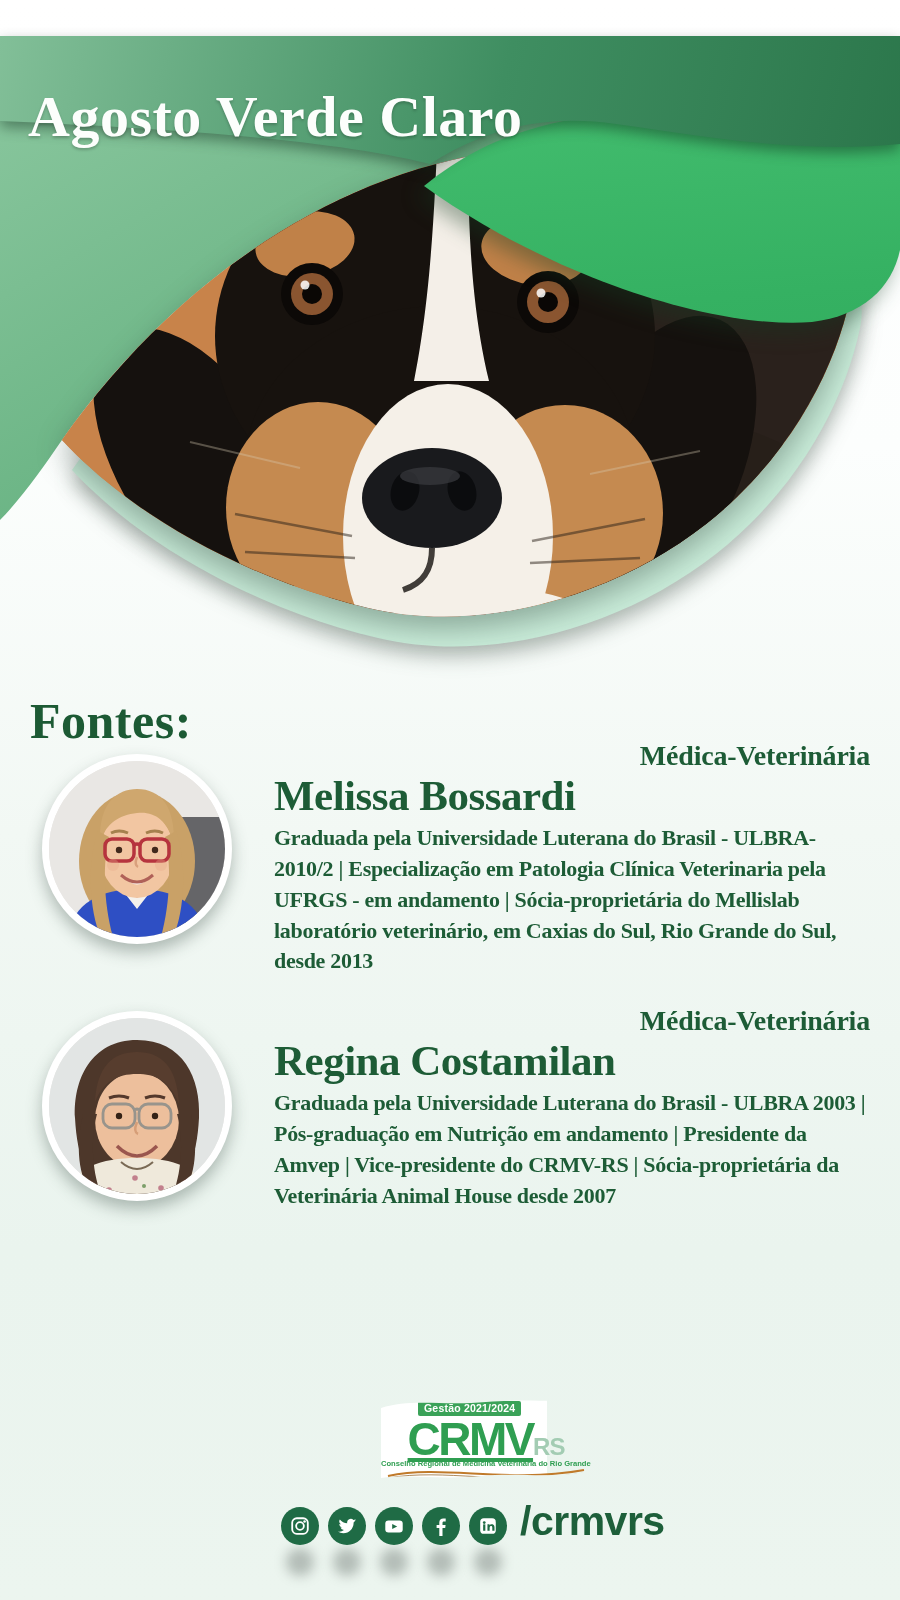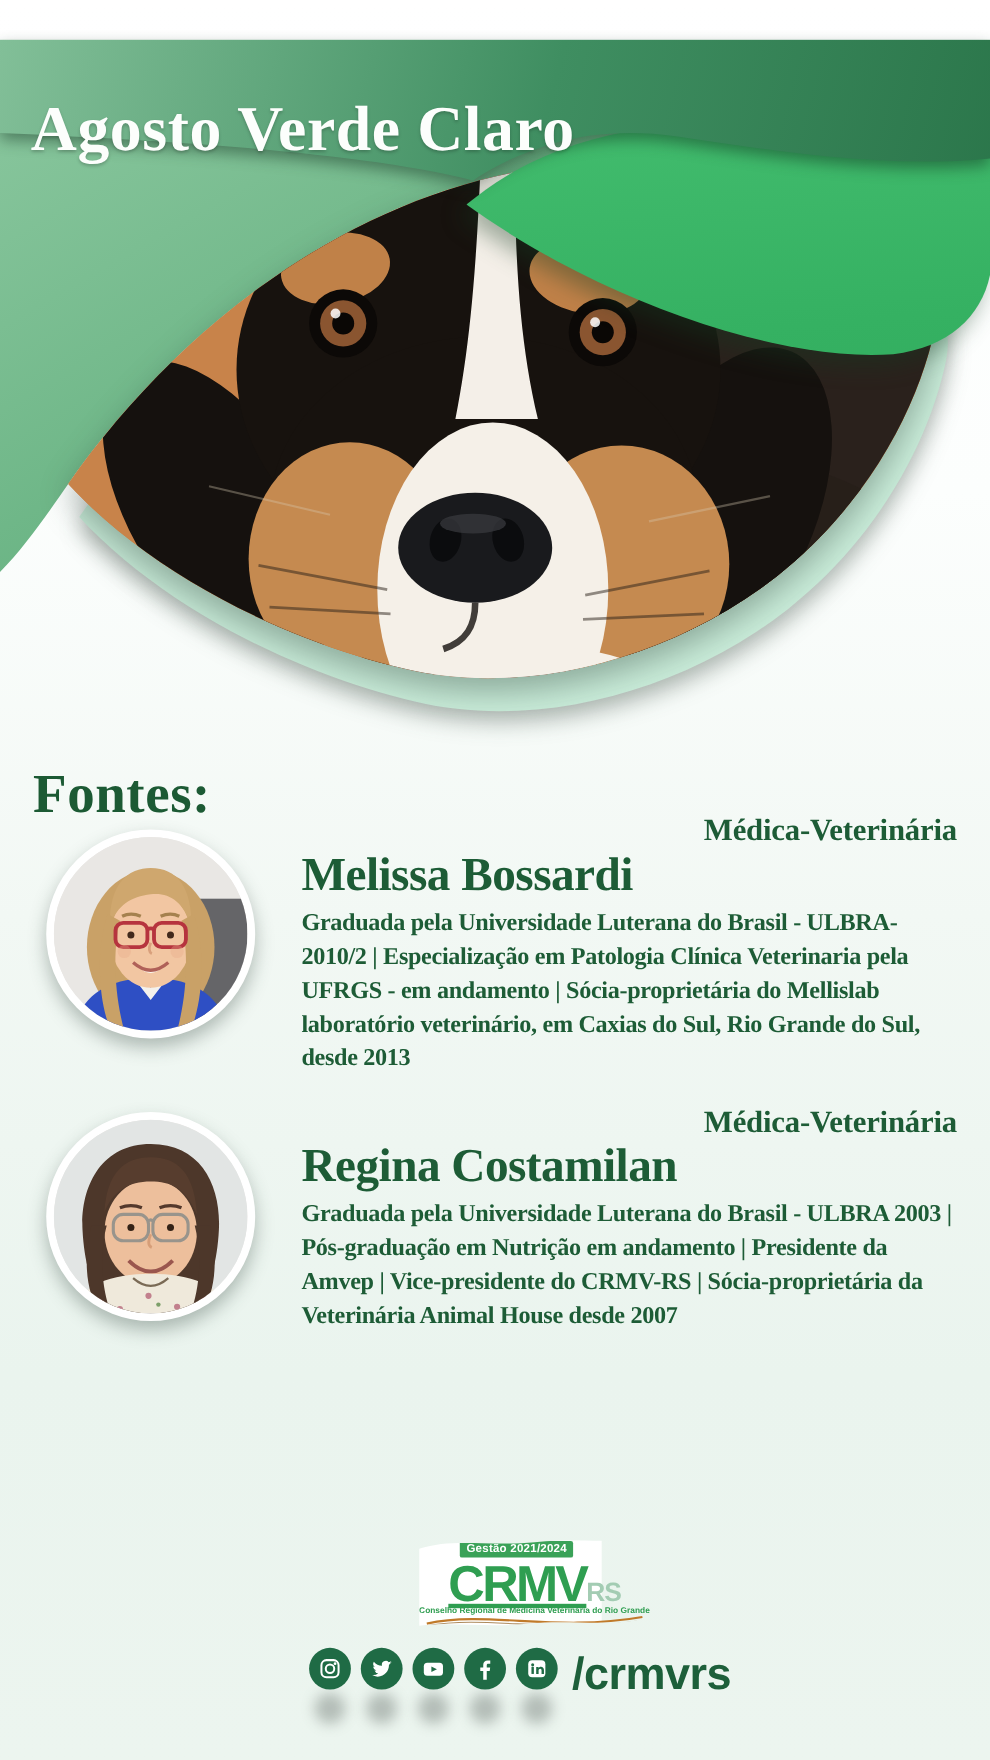--- a/index.html
+++ b/index.html
@@ -46,21 +46,21 @@
     clip-path:path('M0 16 C30 6 62 14 105 10 C150 6 182 12 210 6 L210 78 C175 88 140 80 100 84 C60 88 28 82 0 86 Z');
     font-family:"Liberation Sans",sans-serif;margin-left:29px;}
   .logo-badge{position:absolute;left:37px;top:9px;background:#3aa258;color:#fff;font-size:10.5px;font-weight:700;
     padding:1px 6px 2px;border-radius:2px;letter-spacing:.2px;}
   .logo-line{position:absolute;left:0;top:20px;width:210px;text-align:center;white-space:nowrap;}
   .logo-crmv{font-size:46px;font-weight:800;color:#2f9e51;letter-spacing:-2.5px;font-family:"Liberation Sans",sans-serif;text-decoration:underline;}
   .logo-rs{font-size:24px;font-weight:800;color:#a3ccb3;letter-spacing:-1px;font-family:"Liberation Sans",sans-serif;}
   .logo-tagline{position:absolute;left:0;top:67px;width:210px;text-align:center;font-size:7.6px;font-weight:700;color:#2f9e51;white-space:nowrap;}
   .logo-wave{position:absolute;left:3px;top:76px;}
   
-  .social-row{position:absolute;left:281px;top:1498px;display:flex;align-items:flex-start;gap:9px;}
+  .social-row{position:absolute;left:281px;top:1498px;display:flex;align-items:flex-end;gap:9px;}
   .sicon{width:38px;height:38px;border-radius:50%;background:#1f6b45;display:grid;place-items:center;
     box-shadow:0 36px 12px -5px rgba(90,100,95,.38);}
   .handle{font-family:"Liberation Sans",sans-serif;font-size:41px;font-weight:700;color:#1d5f3a;margin-left:4px;letter-spacing:-.5px;}
 </style>
 </head>
 <body>
 
 <div class="poster">
 
   <div class="hero">

